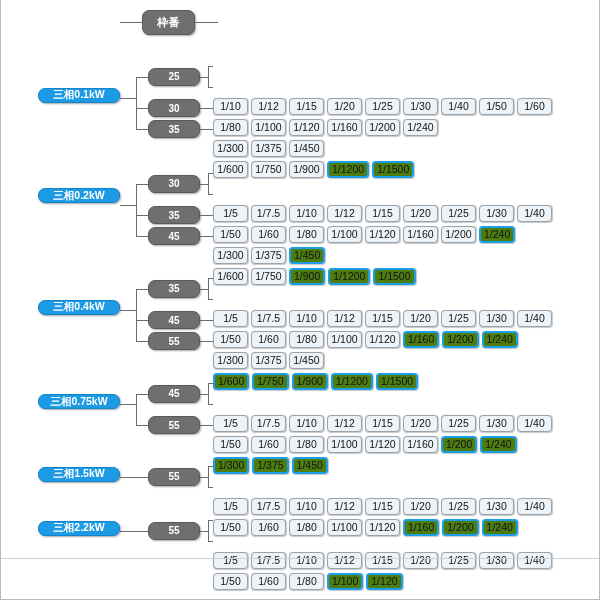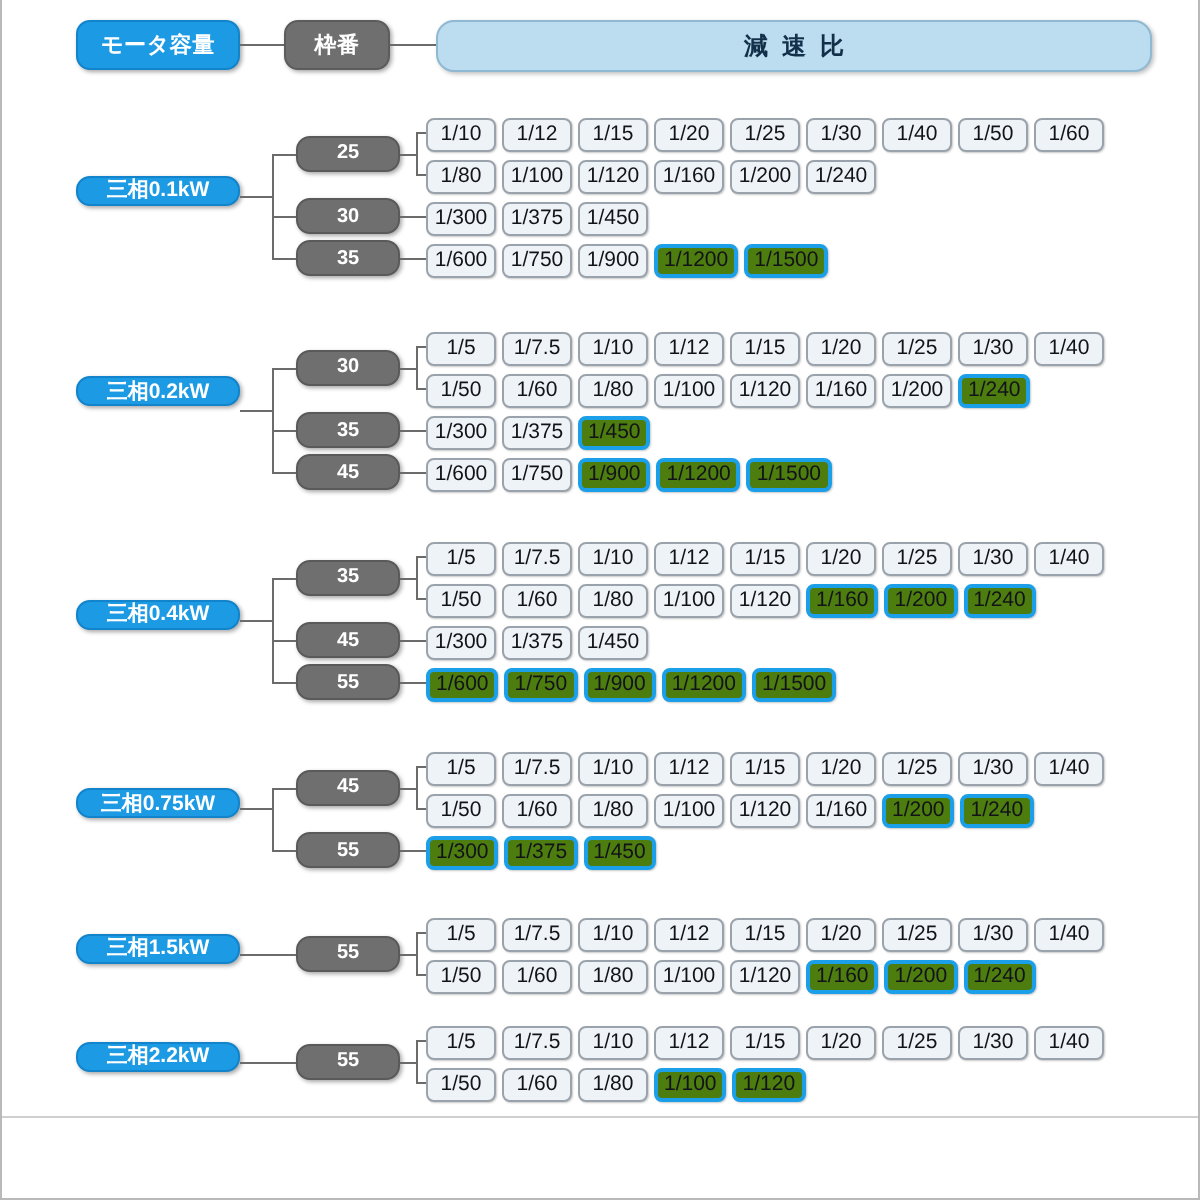--- a/index.html
+++ b/index.html
@@ -106,20 +106,21 @@
     width:52px;height:18px;
     box-shadow:1px 1px 2px rgba(0,0,0,0.35);
   }
   .ratio-row{
     position:absolute;
     left:213px;
     height:18px;
     display:flex;
     align-items:center;
     gap:3px;
+    margin-top:39px;
   }
   .ratio{
     box-sizing:border-box;
     height:17px;
     min-width:35px;
     padding:0 3px;
     display:flex;align-items:center;justify-content:center;
     background:#eef3f7;
     border:1px solid #9aa3ab;
     border-radius:4px;
@@ -168,25 +169,23 @@
   .divider-top{
     position:absolute;left:0;top:558px;width:600px;height:1px;background:#cfcfcf;
   }
 </style>
 </head>
 <body>
 
 <div class="sheet">
 
   <div class="header-row">
-    <div class="pill pill-motor">モータ容量</div>
     <div class="hline" style="left:120px;top:14px;width:22px;"></div>
     <div class="pill pill-frame-head">枠番</div>
     <div class="hline" style="left:195px;top:14px;width:23px;"></div>
-    <div class="pill pill-ratio-head">減速比</div>
   </div>
 
   <div id="groups-host">
       <div class="group" style="top: 58px;">
         <div class="ratio-row" style="top: 0px;">
           <div class="ratio">1/10</div>
           <div class="ratio">1/12</div>
           <div class="ratio">1/15</div>
           <div class="ratio">1/20</div>
           <div class="ratio">1/25</div>

